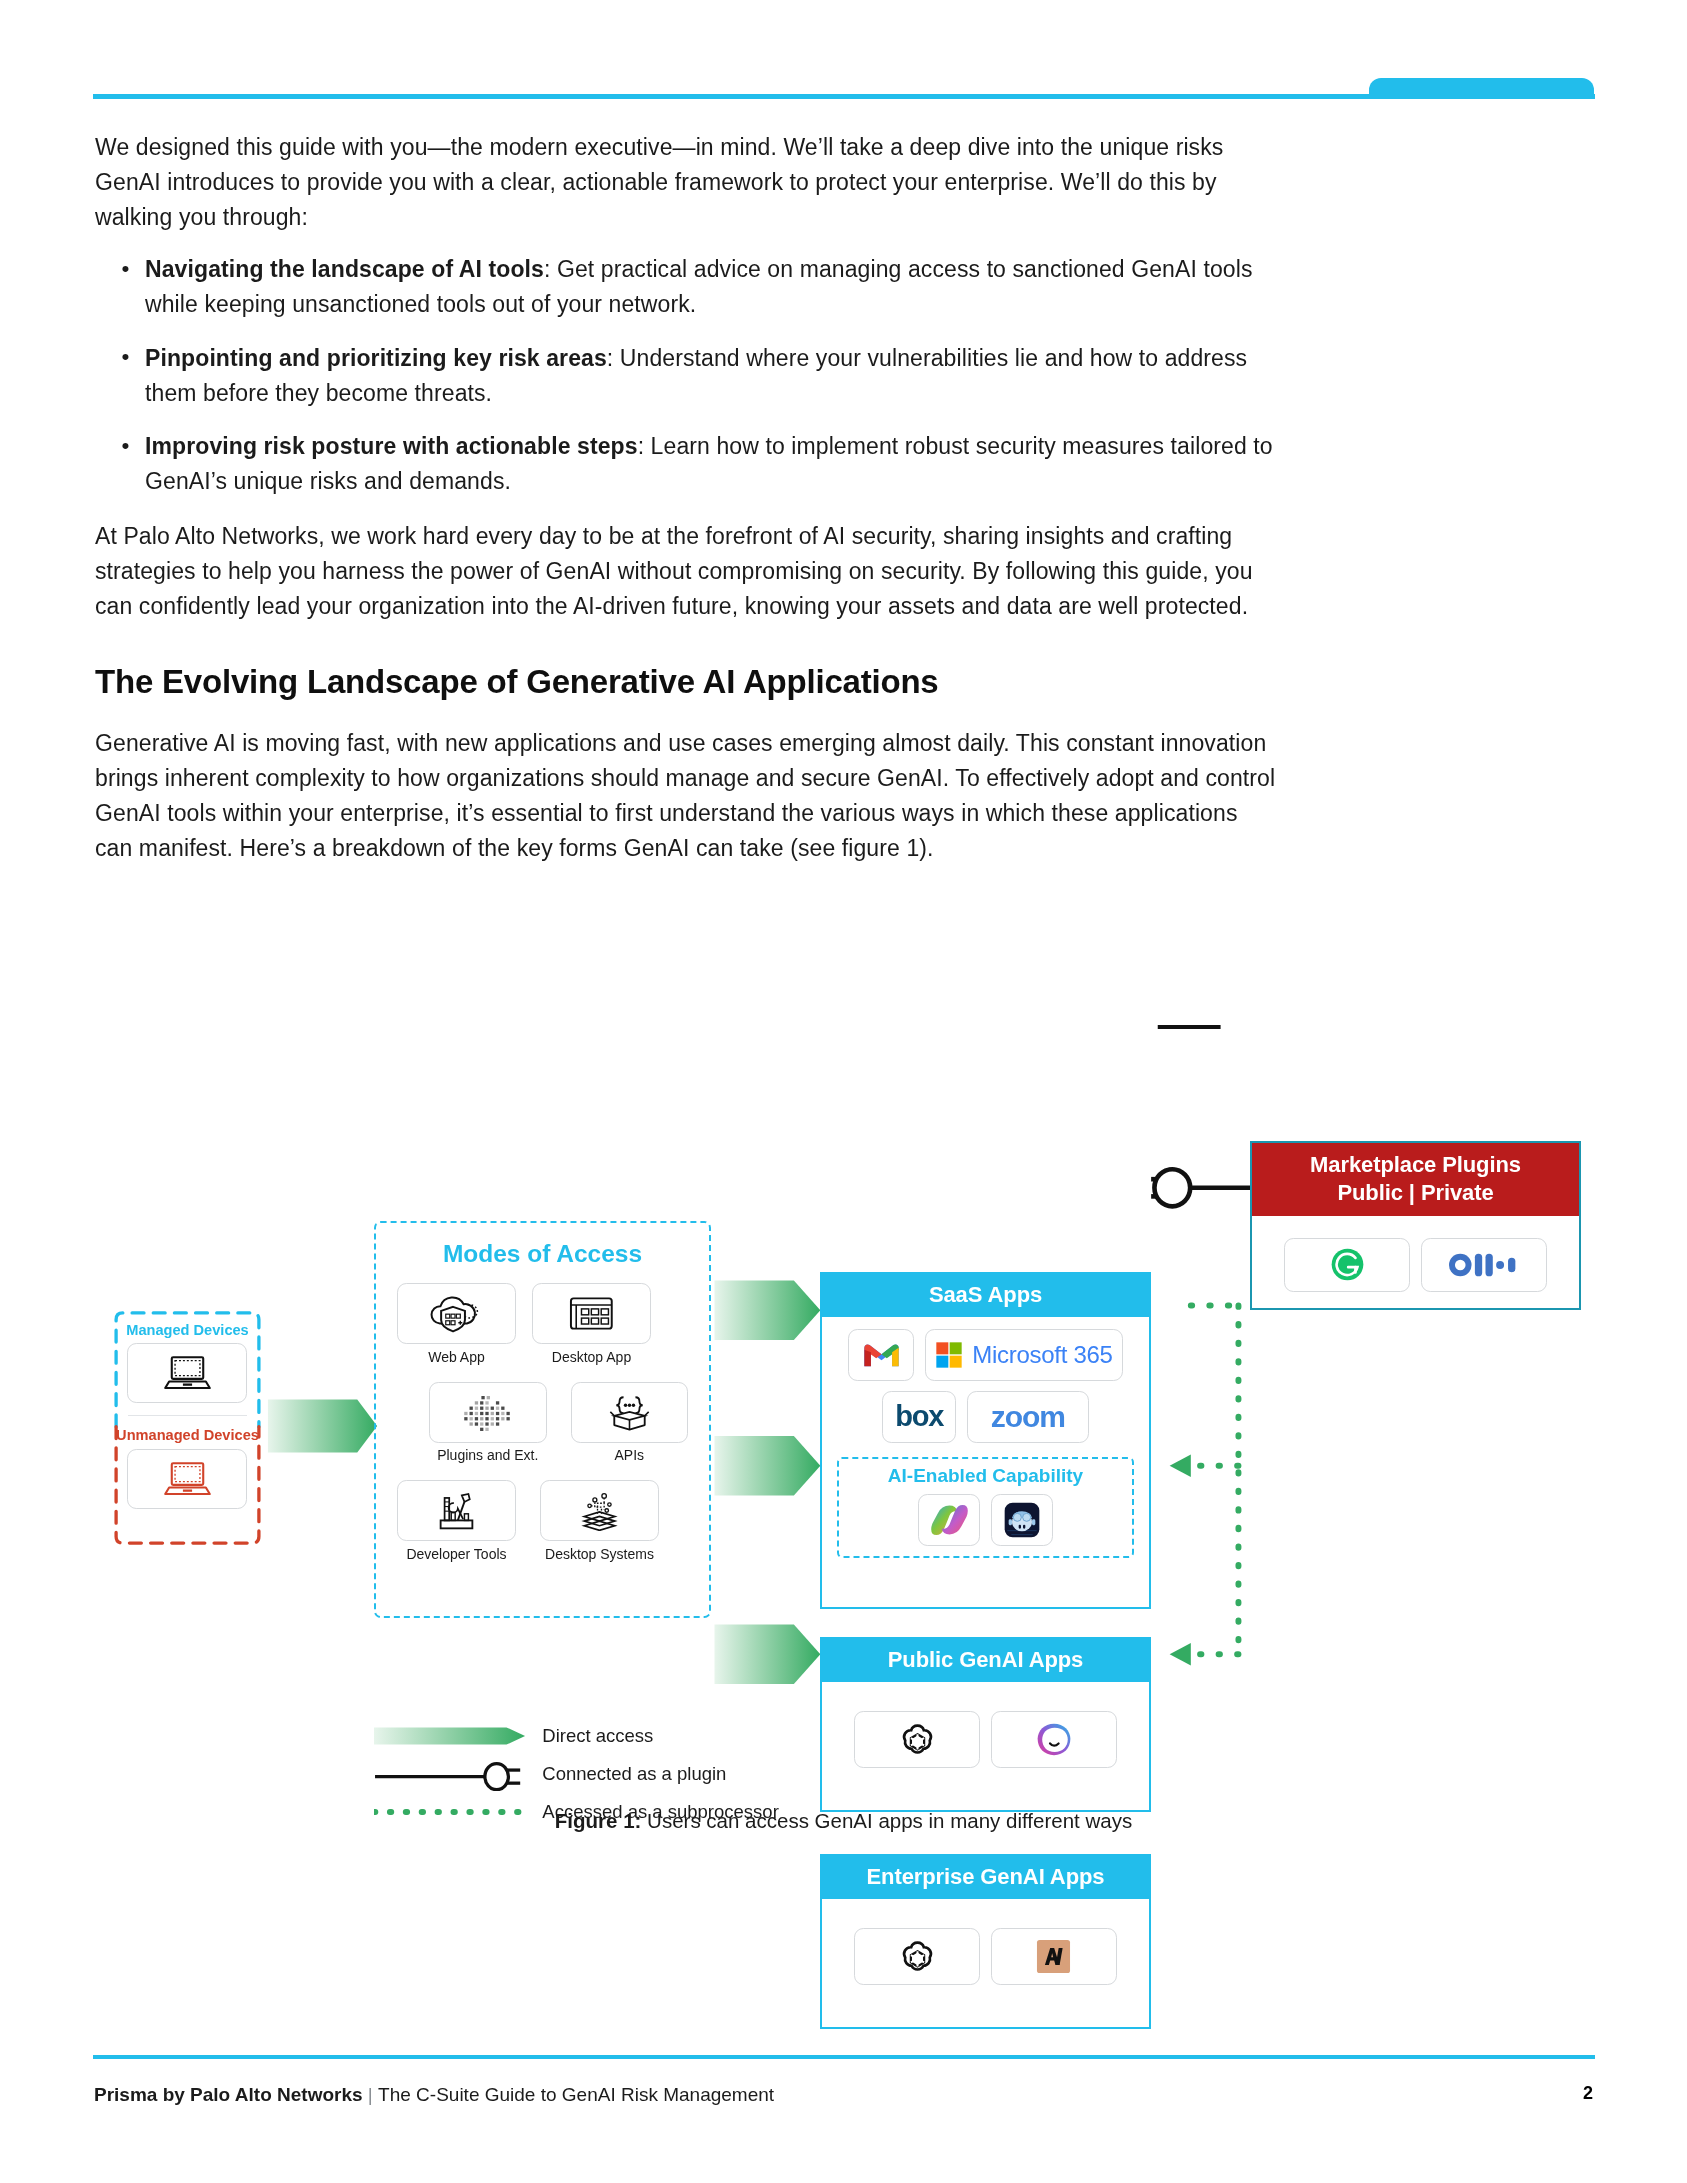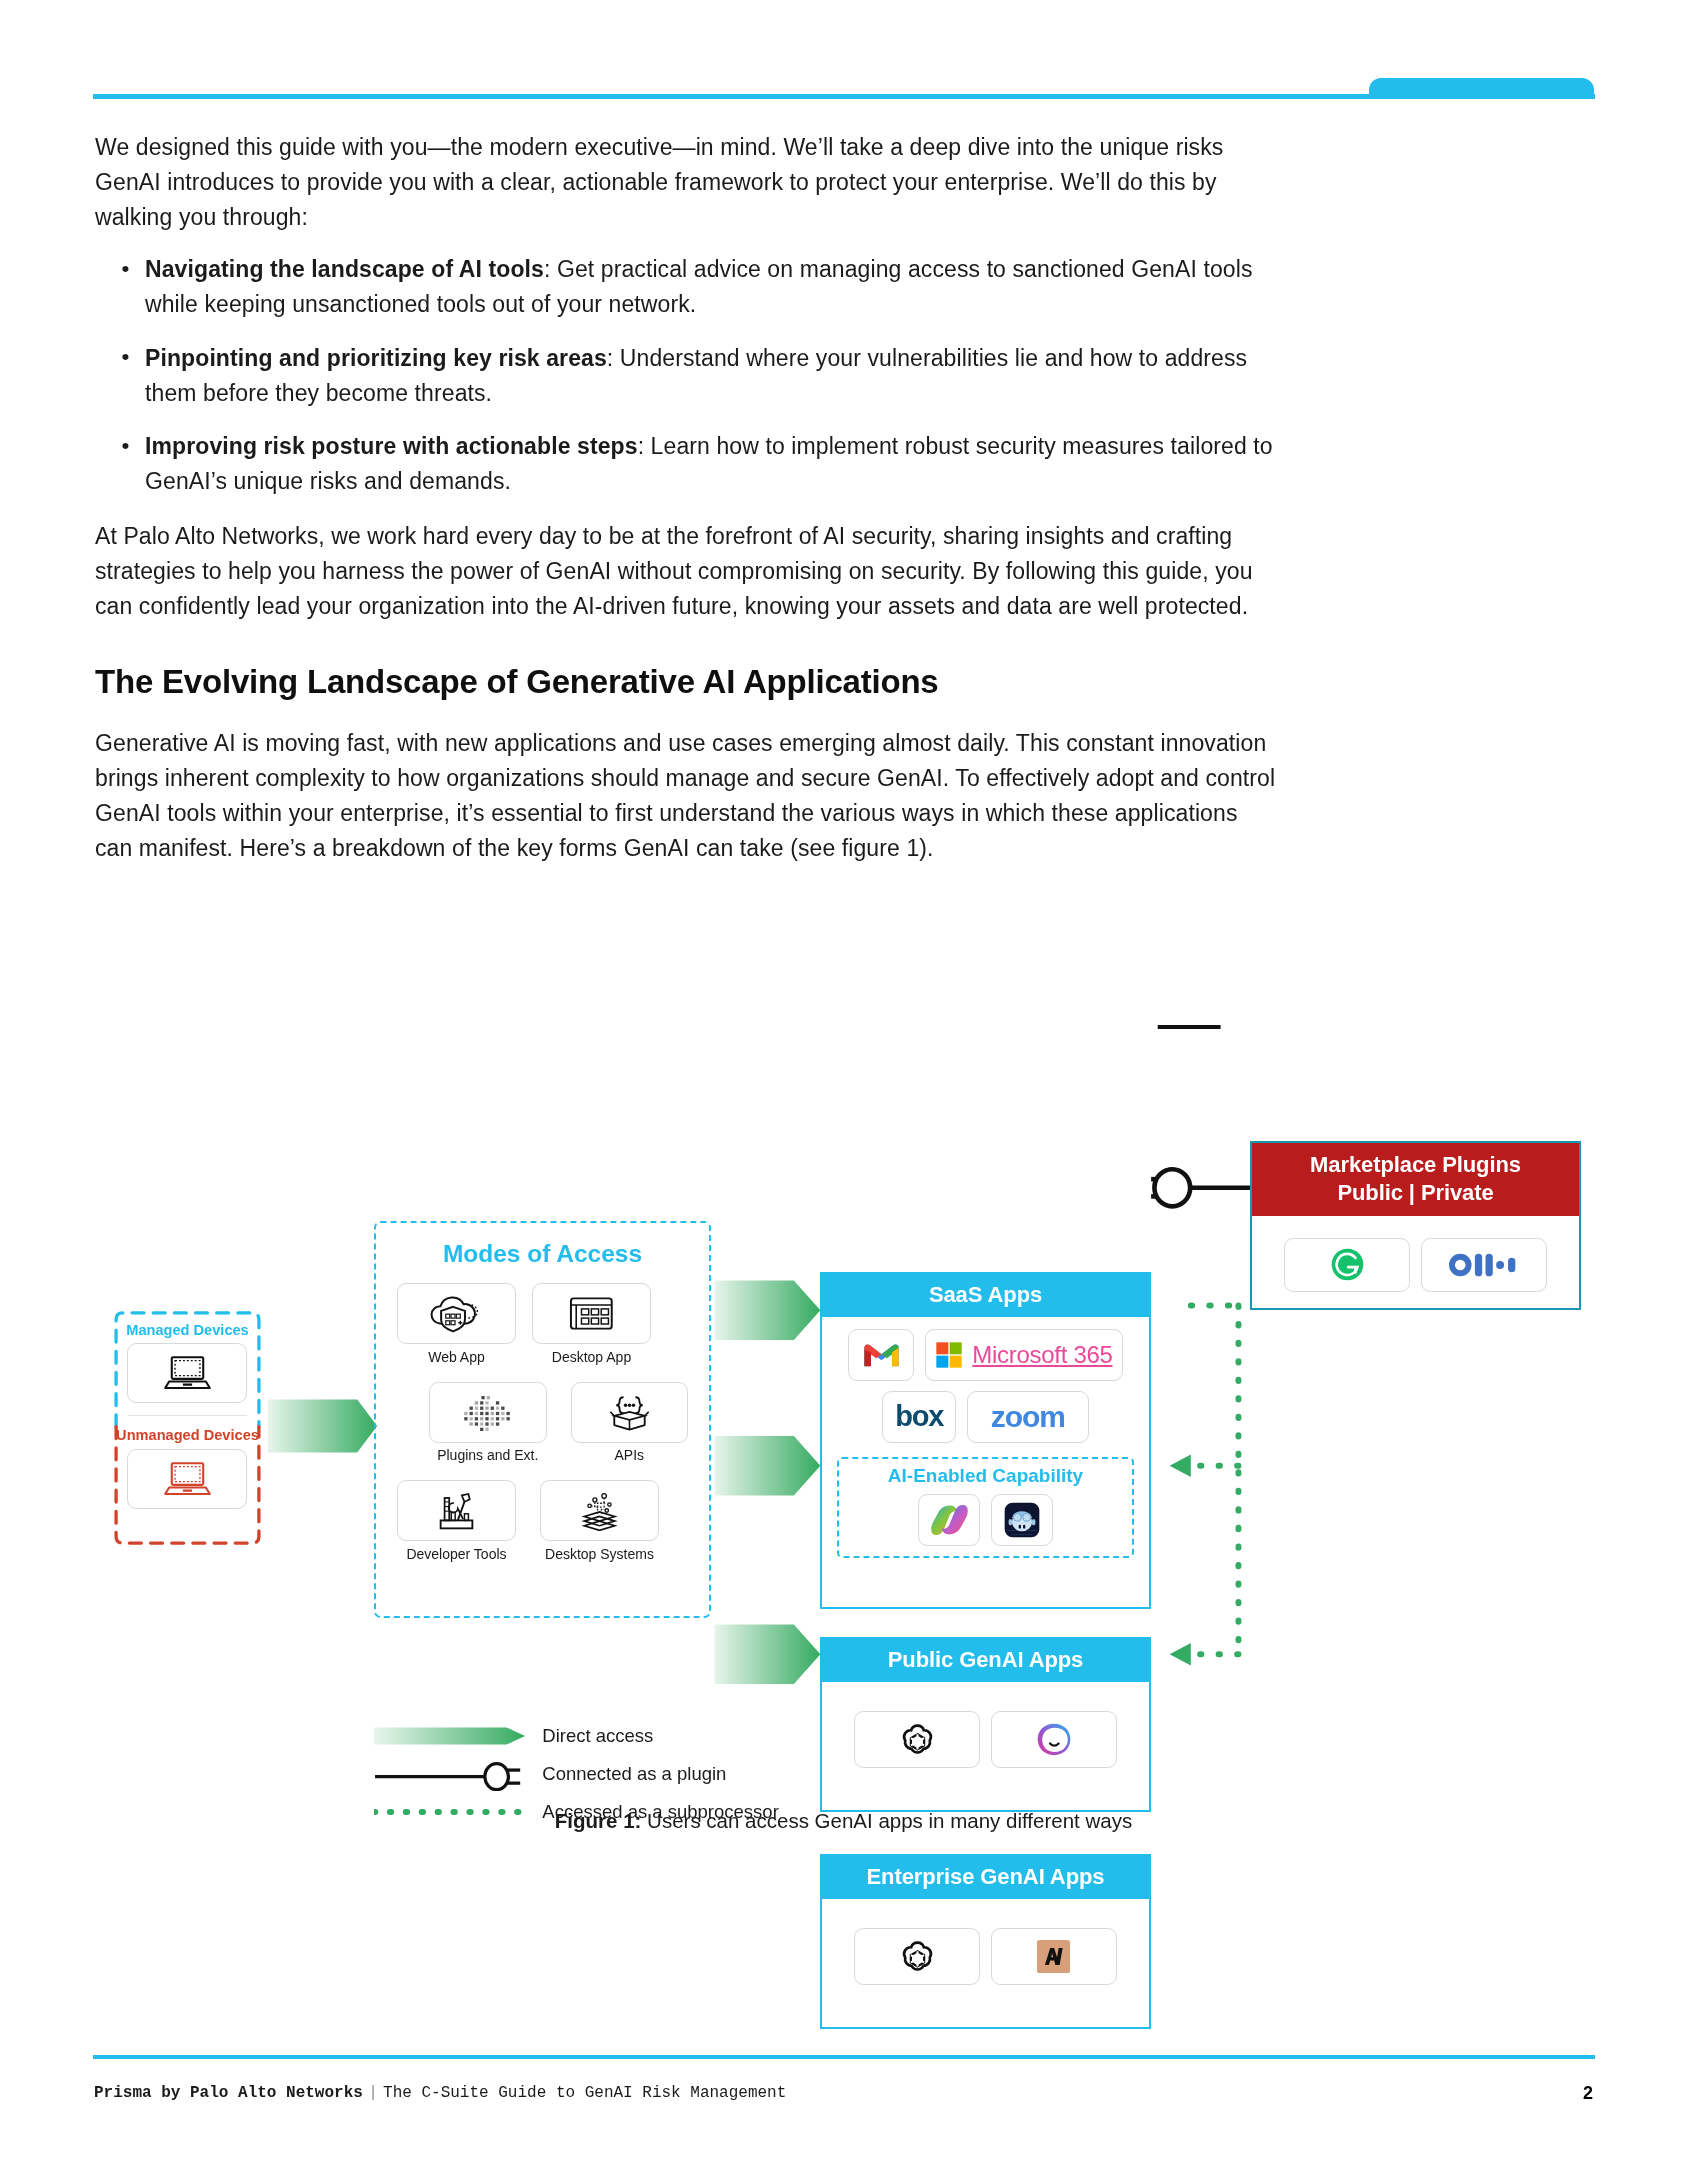--- a/index.html
+++ b/index.html
@@ -97,21 +97,21 @@
   }
   .fig-caption .b { font-weight: bold; }
 
   
   .footer-rule {
     position: absolute; left: 93px; top: 2055px;
     width: 1502px; height: 4px; background: #22bdeb;
   }
   .footer-text {
     position: absolute; left: 94px; top: 2084px;
-    font-size: 16px; color: #1b1b1b; font-family: Liberation Mono, monospace;
+    font-size: 19px; color: #1b1b1b;
   }
   .footer-text .b { font-weight: bold; }
   .footer-text .sep { color: #8a8f94; padding: 0 5.3px; }
   .page-num {
     position: absolute; right: 94px; top: 2083px;
     font-size: 18px; font-weight: bold; color: #000;
   }
 </style>
 </head>
 <body>
@@ -368,21 +368,21 @@
               <path d="M2,13 L12,17 L12,38 L2,38 Z" fill="#c5221f"></path>
             </svg>
           </div>
           <div class="tile" style="width:198px;height:52px;gap:9.3px;">
             <svg width="28" height="28" viewBox="0 0 42 42">
               <rect x="2" y="2" width="18" height="18" fill="#f25022"></rect>
               <rect x="22" y="2" width="18" height="18" fill="#7fba00"></rect>
               <rect x="2" y="22" width="18" height="18" fill="#00a4ef"></rect>
               <rect x="22" y="22" width="18" height="18" fill="#ffb900"></rect>
             </svg>
-            <span style="font-size:24px;color:#ec4899;letter-spacing:-0.3px;text-decoration:underline;">Microsoft 365</span>
+            <span style="font-size:24px;color:#3b82f6;letter-spacing:-0.3px;">Microsoft 365</span>
           </div>
         </div>
         <div class="row" style="margin-top:9.3px;">
           <div class="tile" style="width:74px;height:52px;">
             <span style="font-size:29px;font-weight:bold;color:#0c4a6e;letter-spacing:-1.3px;">box</span>
           </div>
           <div class="tile" style="width:122px;height:52px;">
             <span style="font-size:30px;font-weight:bold;color:#4087e0;letter-spacing:-1px;">zoom</span>
           </div>
         </div>

